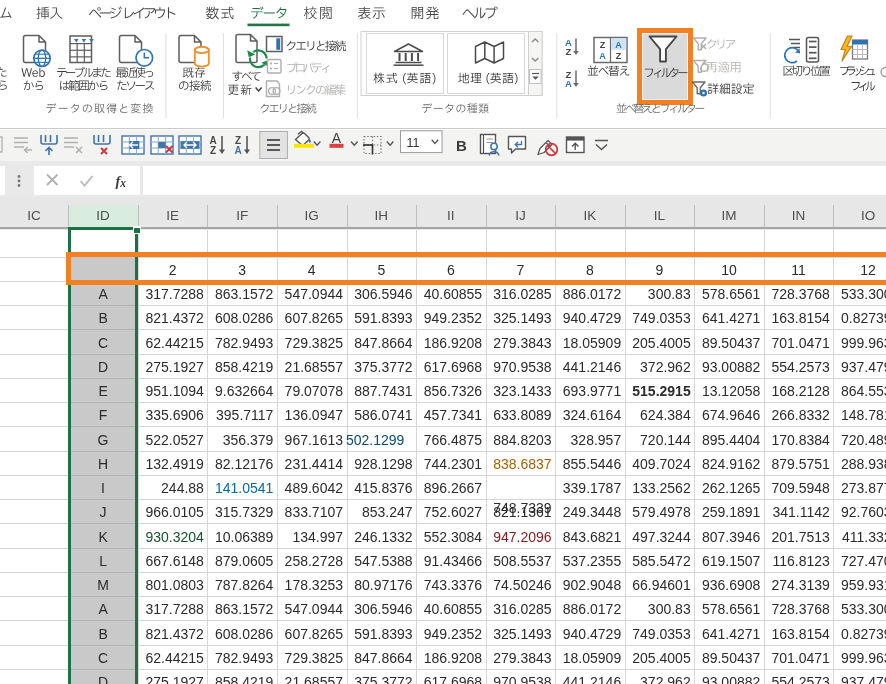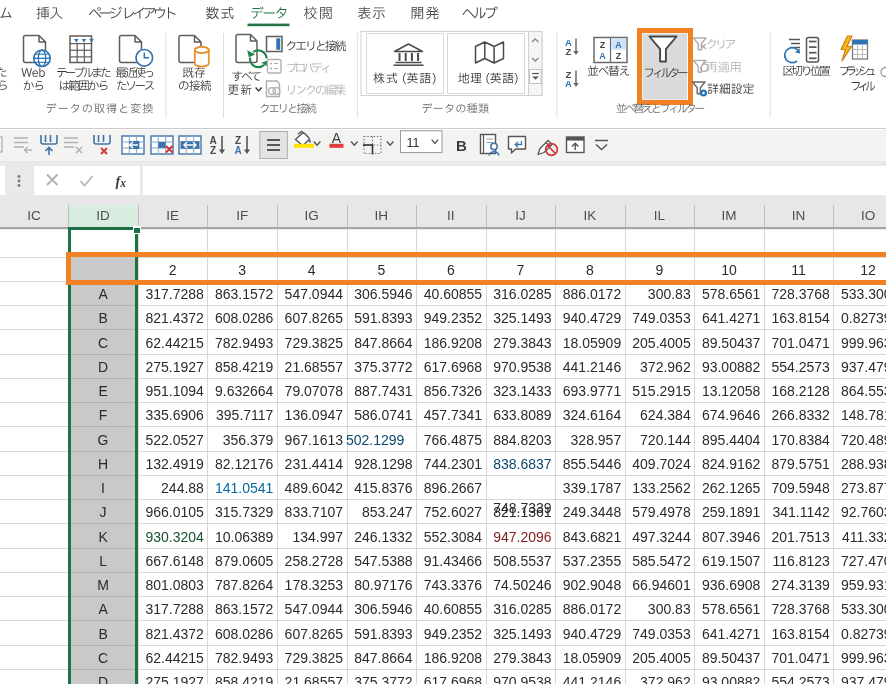--- a/index.html
+++ b/index.html
@@ -155,21 +155,21 @@
 <div style="left:754.8px;top:358.8px;width:75.0px;height:17.0px;text-align:right;font-size:14px;color:#2b2b2b;">554.2573</div>
 <div style="left:824.4px;top:358.8px;width:75.0px;height:17.0px;text-align:right;font-size:14px;color:#2b2b2b;">937.4797</div>
 <div style="left:68.3px;top:383.0px;width:69.5px;height:17.0px;text-align:center;font-size:14px;color:#2b2b2b;">E</div>
 <div style="left:128.9px;top:383.0px;width:75.0px;height:17.0px;text-align:right;font-size:14px;color:#2b2b2b;">951.1094</div>
 <div style="left:198.4px;top:383.0px;width:75.0px;height:17.0px;text-align:right;font-size:14px;color:#2b2b2b;">9.632664</div>
 <div style="left:268.0px;top:383.0px;width:75.0px;height:17.0px;text-align:right;font-size:14px;color:#2b2b2b;">79.07078</div>
 <div style="left:337.6px;top:383.0px;width:75.0px;height:17.0px;text-align:right;font-size:14px;color:#2b2b2b;">887.7431</div>
 <div style="left:407.1px;top:383.0px;width:75.0px;height:17.0px;text-align:right;font-size:14px;color:#2b2b2b;">856.7326</div>
 <div style="left:476.6px;top:383.0px;width:75.0px;height:17.0px;text-align:right;font-size:14px;color:#2b2b2b;">323.1433</div>
 <div style="left:546.2px;top:383.0px;width:75.0px;height:17.0px;text-align:right;font-size:14px;color:#2b2b2b;">693.9771</div>
-<div style="left:615.7px;top:383.0px;width:75.0px;height:17.0px;text-align:right;font-size:14px;color:#2b2b2b;">515.2915</div>
+<div style="left:615.7px;top:383.0px;width:75.0px;height:17.0px;text-align:right;font-size:14px;color:#2b2b2b;font-weight:bold;">515.2915</div>
 <div style="left:685.3px;top:383.0px;width:75.0px;height:17.0px;text-align:right;font-size:14px;color:#2b2b2b;">13.12058</div>
 <div style="left:754.8px;top:383.0px;width:75.0px;height:17.0px;text-align:right;font-size:14px;color:#2b2b2b;">168.2128</div>
 <div style="left:824.4px;top:383.0px;width:75.0px;height:17.0px;text-align:right;font-size:14px;color:#2b2b2b;">864.5531</div>
 <div style="left:68.3px;top:407.2px;width:69.5px;height:17.0px;text-align:center;font-size:14px;color:#2b2b2b;">F</div>
 <div style="left:128.9px;top:407.2px;width:75.0px;height:17.0px;text-align:right;font-size:14px;color:#2b2b2b;">335.6906</div>
 <div style="left:198.4px;top:407.2px;width:75.0px;height:17.0px;text-align:right;font-size:14px;color:#2b2b2b;">395.7117</div>
 <div style="left:268.0px;top:407.2px;width:75.0px;height:17.0px;text-align:right;font-size:14px;color:#2b2b2b;">136.0947</div>
 <div style="left:337.6px;top:407.2px;width:75.0px;height:17.0px;text-align:right;font-size:14px;color:#2b2b2b;">586.0741</div>
 <div style="left:407.1px;top:407.2px;width:75.0px;height:17.0px;text-align:right;font-size:14px;color:#2b2b2b;">457.7341</div>
 <div style="left:476.6px;top:407.2px;width:75.0px;height:17.0px;text-align:right;font-size:14px;color:#2b2b2b;">633.8089</div>
@@ -189,21 +189,21 @@
 <div style="left:615.7px;top:431.5px;width:75.0px;height:17.0px;text-align:right;font-size:14px;color:#2b2b2b;">720.144</div>
 <div style="left:685.3px;top:431.5px;width:75.0px;height:17.0px;text-align:right;font-size:14px;color:#2b2b2b;">895.4404</div>
 <div style="left:754.8px;top:431.5px;width:75.0px;height:17.0px;text-align:right;font-size:14px;color:#2b2b2b;">170.8384</div>
 <div style="left:824.4px;top:431.5px;width:75.0px;height:17.0px;text-align:right;font-size:14px;color:#2b2b2b;">720.4893</div>
 <div style="left:68.3px;top:455.8px;width:69.5px;height:17.0px;text-align:center;font-size:14px;color:#2b2b2b;">H</div>
 <div style="left:128.9px;top:455.8px;width:75.0px;height:17.0px;text-align:right;font-size:14px;color:#2b2b2b;">132.4919</div>
 <div style="left:198.4px;top:455.8px;width:75.0px;height:17.0px;text-align:right;font-size:14px;color:#2b2b2b;">82.12176</div>
 <div style="left:268.0px;top:455.8px;width:75.0px;height:17.0px;text-align:right;font-size:14px;color:#2b2b2b;">231.4414</div>
 <div style="left:337.6px;top:455.8px;width:75.0px;height:17.0px;text-align:right;font-size:14px;color:#2b2b2b;">928.1298</div>
 <div style="left:407.1px;top:455.8px;width:75.0px;height:17.0px;text-align:right;font-size:14px;color:#2b2b2b;">744.2301</div>
-<div style="left:476.6px;top:455.8px;width:75.0px;height:17.0px;text-align:right;font-size:14px;color:#0c4a6e;">838.6837</div>
+<div style="left:476.6px;top:455.8px;width:75.0px;height:17.0px;text-align:right;font-size:14px;color:#a16207;">838.6837</div>
 <div style="left:546.2px;top:455.8px;width:75.0px;height:17.0px;text-align:right;font-size:14px;color:#2b2b2b;">855.5446</div>
 <div style="left:615.7px;top:455.8px;width:75.0px;height:17.0px;text-align:right;font-size:14px;color:#2b2b2b;">409.7024</div>
 <div style="left:685.3px;top:455.8px;width:75.0px;height:17.0px;text-align:right;font-size:14px;color:#2b2b2b;">824.9162</div>
 <div style="left:754.8px;top:455.8px;width:75.0px;height:17.0px;text-align:right;font-size:14px;color:#2b2b2b;">879.5751</div>
 <div style="left:824.4px;top:455.8px;width:75.0px;height:17.0px;text-align:right;font-size:14px;color:#2b2b2b;">288.9381</div>
 <div style="left:68.3px;top:480.0px;width:69.5px;height:17.0px;text-align:center;font-size:14px;color:#2b2b2b;">I</div>
 <div style="left:128.9px;top:480.0px;width:75.0px;height:17.0px;text-align:right;font-size:14px;color:#2b2b2b;">244.88</div>
 <div style="left:198.4px;top:480.0px;width:75.0px;height:17.0px;text-align:right;font-size:14px;color:#0369a1;">141.0541</div>
 <div style="left:268.0px;top:480.0px;width:75.0px;height:17.0px;text-align:right;font-size:14px;color:#2b2b2b;">489.6042</div>
 <div style="left:337.6px;top:480.0px;width:75.0px;height:17.0px;text-align:right;font-size:14px;color:#2b2b2b;">415.8376</div>

